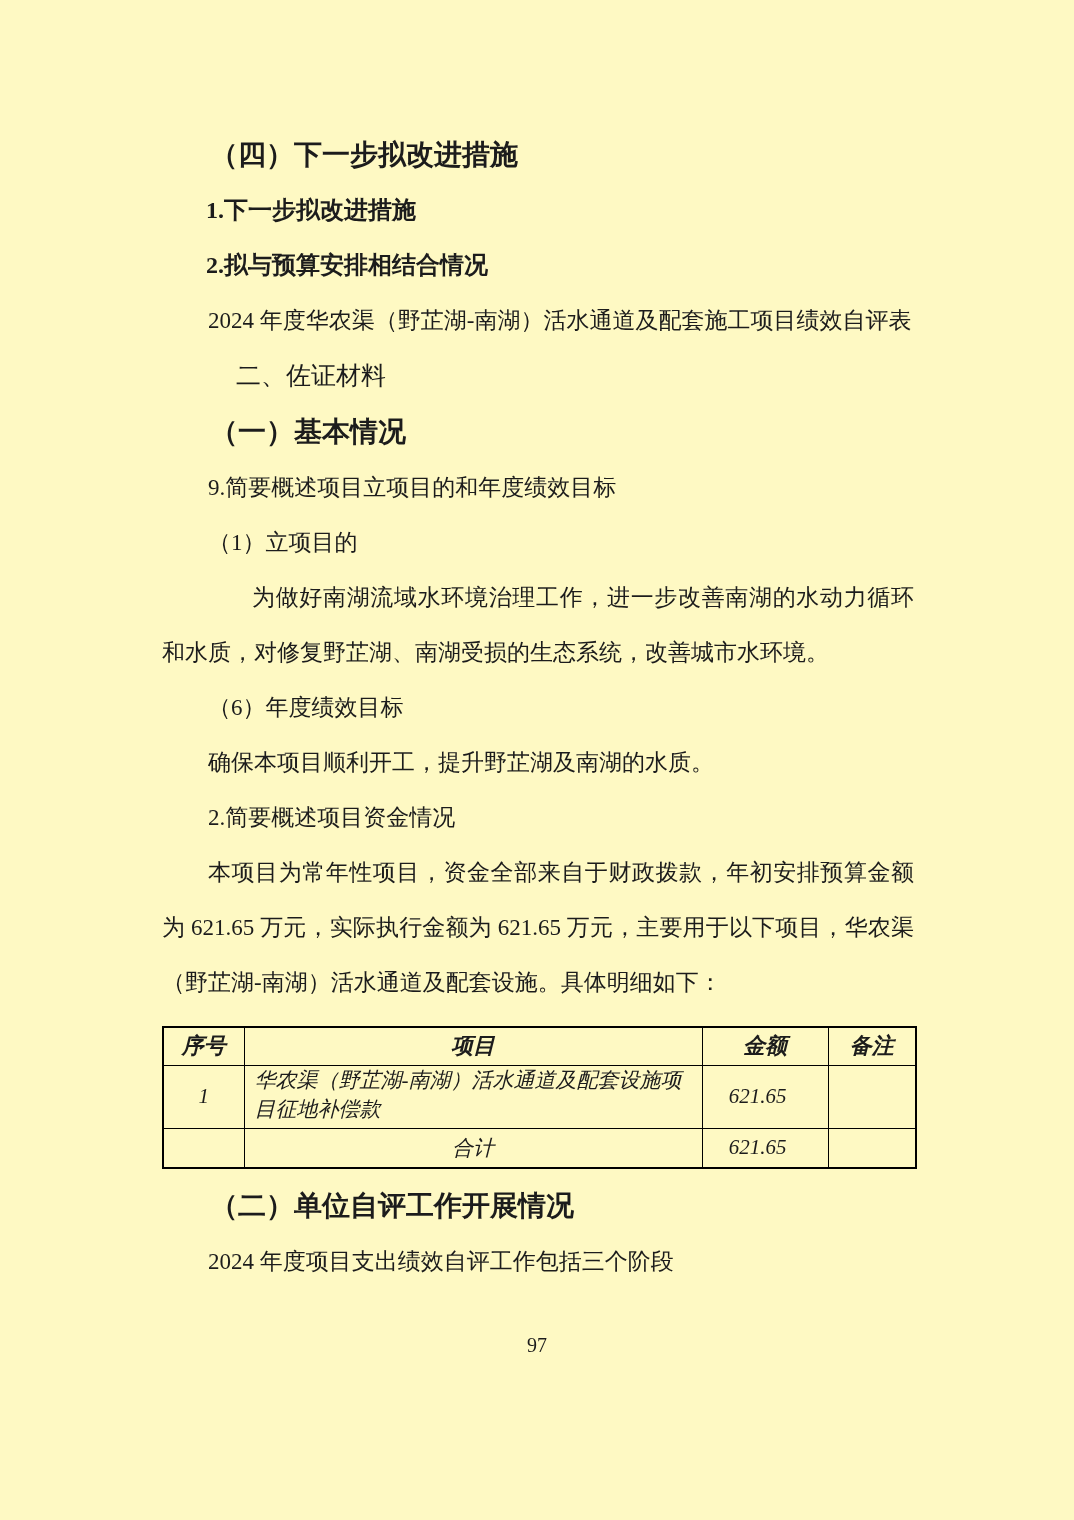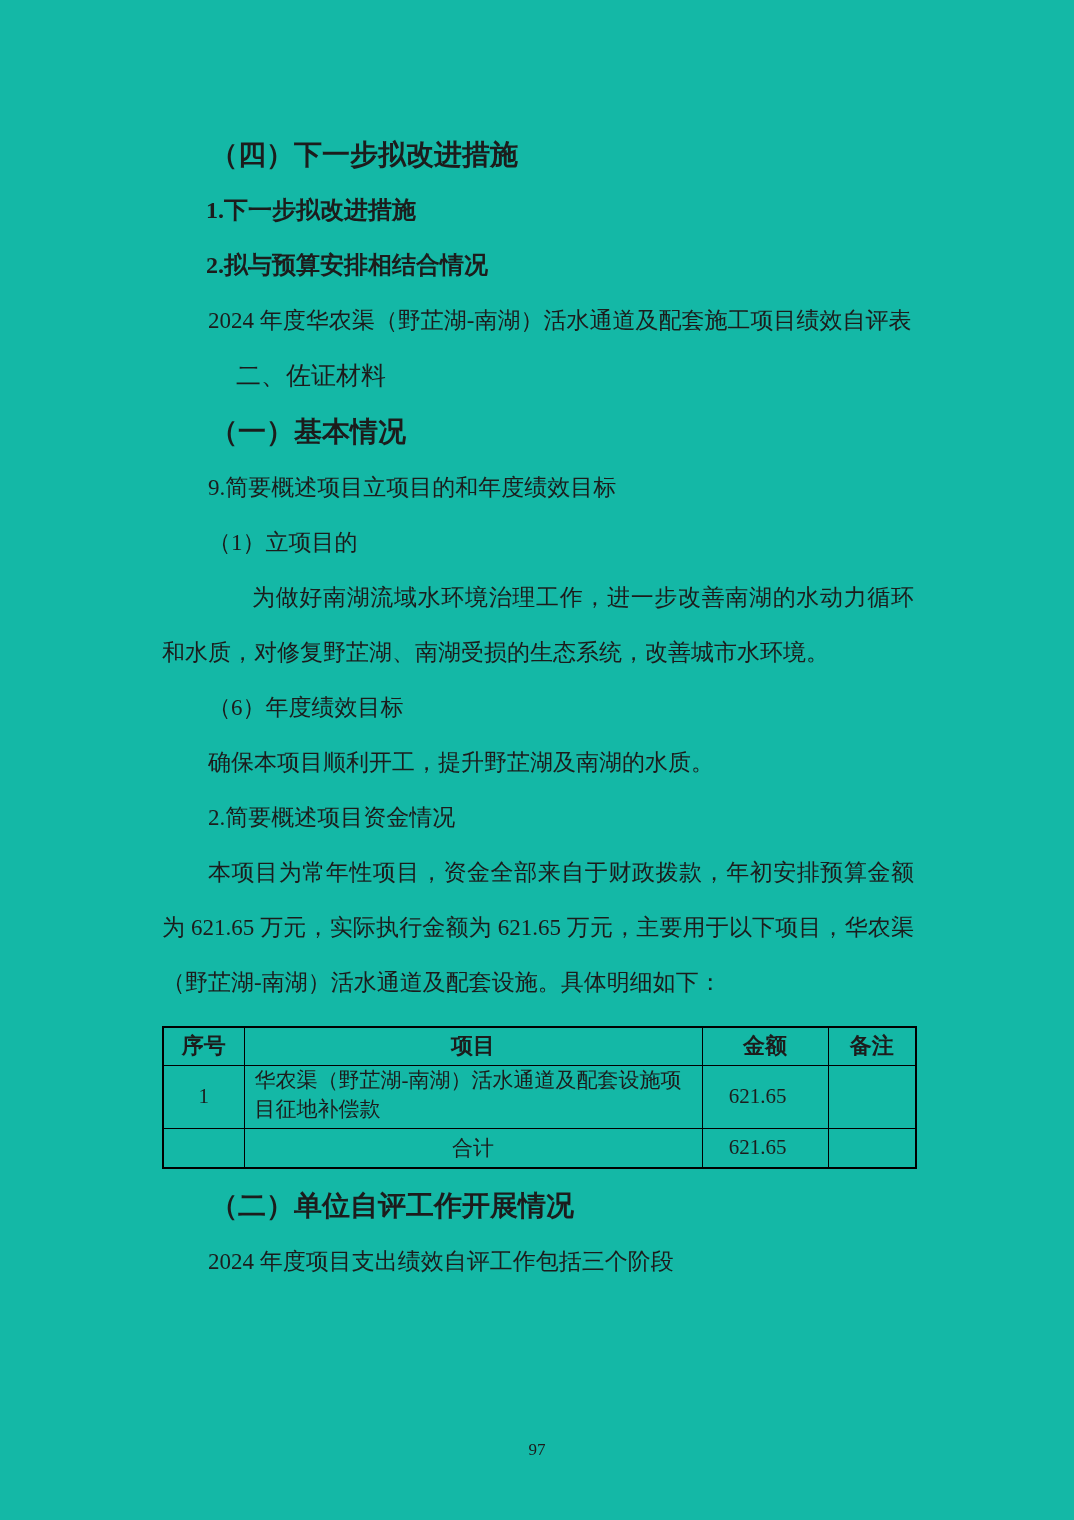--- a/index.html
+++ b/index.html
@@ -1,20 +1,20 @@
 <!DOCTYPE html>
 <html><head>
 <meta charset="utf-8">
 <style>
   html, body { margin: 0; padding: 0; background: #ffffff; }
   .page {
     position: relative;
     width: 1074px;
     height: 1520px;
-    background: #14b8a6;
+    background: #fef9c3;
     font-family: "Liberation Serif", "DejaVu Serif", serif;
     color: #1c1c1c;
     overflow: hidden;
     box-sizing: border-box;
   }
   .content {
     padding: 126px 160px 0 162px;
   }
   .content p {
     margin: 0;
@@ -49,20 +49,21 @@
     table-layout: fixed;
     width: 753px;
     margin-top: 16px;
     border: 2px solid #000;
   }
   table.detail th, table.detail td {
     border: 1px solid #000;
     font-family: "Liberation Serif", "DejaVu Serif", serif;
     vertical-align: middle;
     box-sizing: border-box;
+    font-style: italic;
   }
   table.detail th {
     font-size: 22px;
     font-weight: 700;
     text-align: center;
     height: 38px;
     padding: 0;
   }
   table.detail td { font-size: 21px; }
   tr.row-data td { height: 62px; }
@@ -72,25 +73,25 @@
     text-align: left;
     padding: 0 8px 4px 10px;
     line-height: 29px;
   }
   .cell-amount {
     text-align: center;
     padding-right: 16px;
   }
   .page-number {
     position: absolute;
-    top: 1440px;
+    top: 1334px;
     left: 0;
     width: 100%;
     text-align: center;
-    font-size: 17px;
+    font-size: 20px;
     color: #1c1c1c;
   }
 </style>
 </head>
 <body>
 
 <div class="page">
   <div class="content">
 
     <p class="h-major">（四）下一步拟改进措施</p>

